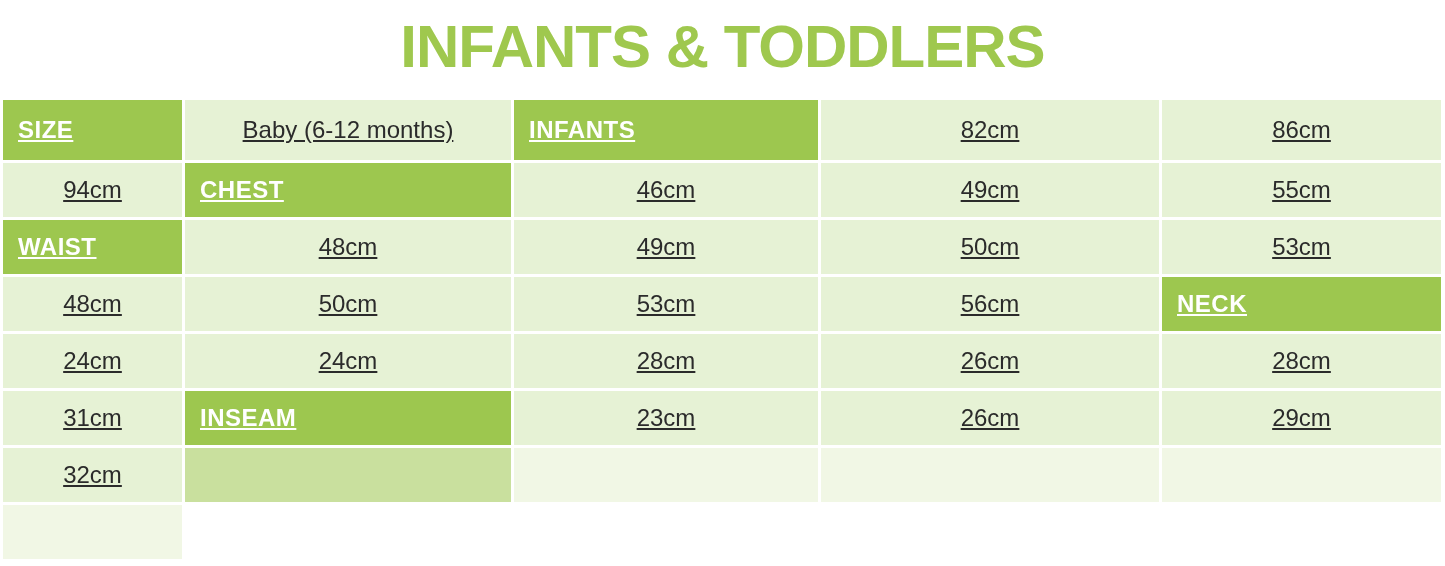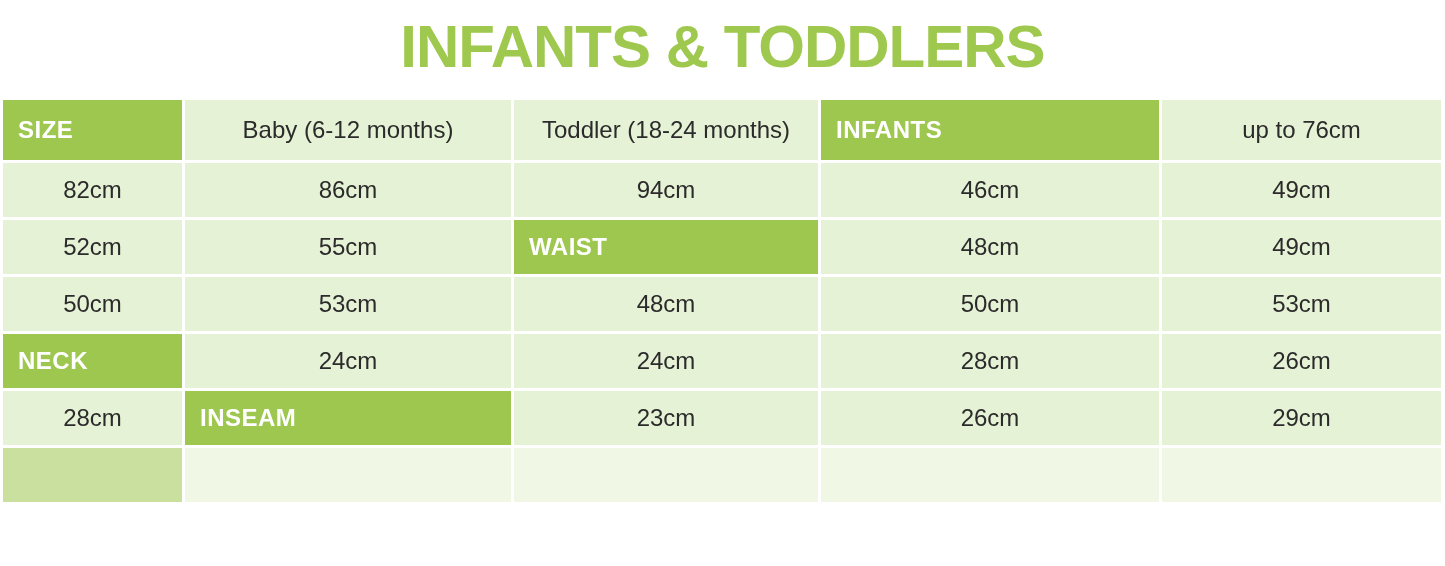--- a/index.html
+++ b/index.html
@@ -42,20 +42,21 @@
     display:grid;
     grid-template-columns:179px 326px 304px 338px 279px;
     grid-template-rows:60px repeat(7, 54px) 30px;
     gap:3px;
     background:#ffffff;
   }
   .cell{
     display:flex;
     align-items:center;
     font-size:24px;
+    text-decoration:underline;
   }
   .label-cell{
     background:var(--green);
     color:var(--label-text);
     font-weight:700;
     letter-spacing:0.5px;
     padding-left:15px;
     justify-content:flex-start;
   }
   .head-cell{
@@ -72,47 +73,48 @@
   .sliver-cell{background:var(--sliver-light);}
 </style>
 </head>
 <body>
 
 <div class="page">
   <h1 class="title">INFANTS &amp; TODDLERS</h1>
   <div class="size-table">
       <div class="cell label-cell">SIZE</div>
       <div class="cell head-cell">Baby (6-12 months)</div>
-      <div class="cell head-cell">Toddler (18-24 months)</div>
       <div class="cell label-cell">INFANTS</div>
-      <div class="cell data-cell">up to 76cm</div>
       <div class="cell data-cell">82cm</div>
       <div class="cell data-cell">86cm</div>
       <div class="cell data-cell">94cm</div>
+      <div class="cell label-cell">CHEST</div>
       <div class="cell data-cell">46cm</div>
       <div class="cell data-cell">49cm</div>
-      <div class="cell data-cell">52cm</div>
       <div class="cell data-cell">55cm</div>
       <div class="cell label-cell">WAIST</div>
       <div class="cell data-cell">48cm</div>
       <div class="cell data-cell">49cm</div>
       <div class="cell data-cell">50cm</div>
       <div class="cell data-cell">53cm</div>
       <div class="cell data-cell">48cm</div>
       <div class="cell data-cell">50cm</div>
       <div class="cell data-cell">53cm</div>
+      <div class="cell data-cell">56cm</div>
       <div class="cell label-cell">NECK</div>
       <div class="cell data-cell">24cm</div>
       <div class="cell data-cell">24cm</div>
       <div class="cell data-cell">28cm</div>
       <div class="cell data-cell">26cm</div>
       <div class="cell data-cell">28cm</div>
+      <div class="cell data-cell">31cm</div>
       <div class="cell label-cell">INSEAM</div>
       <div class="cell data-cell">23cm</div>
       <div class="cell data-cell">26cm</div>
       <div class="cell data-cell">29cm</div>
+      <div class="cell data-cell">32cm</div>
       <div class="cell sliver-label"></div>
       <div class="cell sliver-cell"></div>
       <div class="cell sliver-cell"></div>
       <div class="cell sliver-cell"></div>
       <div class="cell sliver-cell"></div>
     </div>
 </div>
 
 </body></html>

